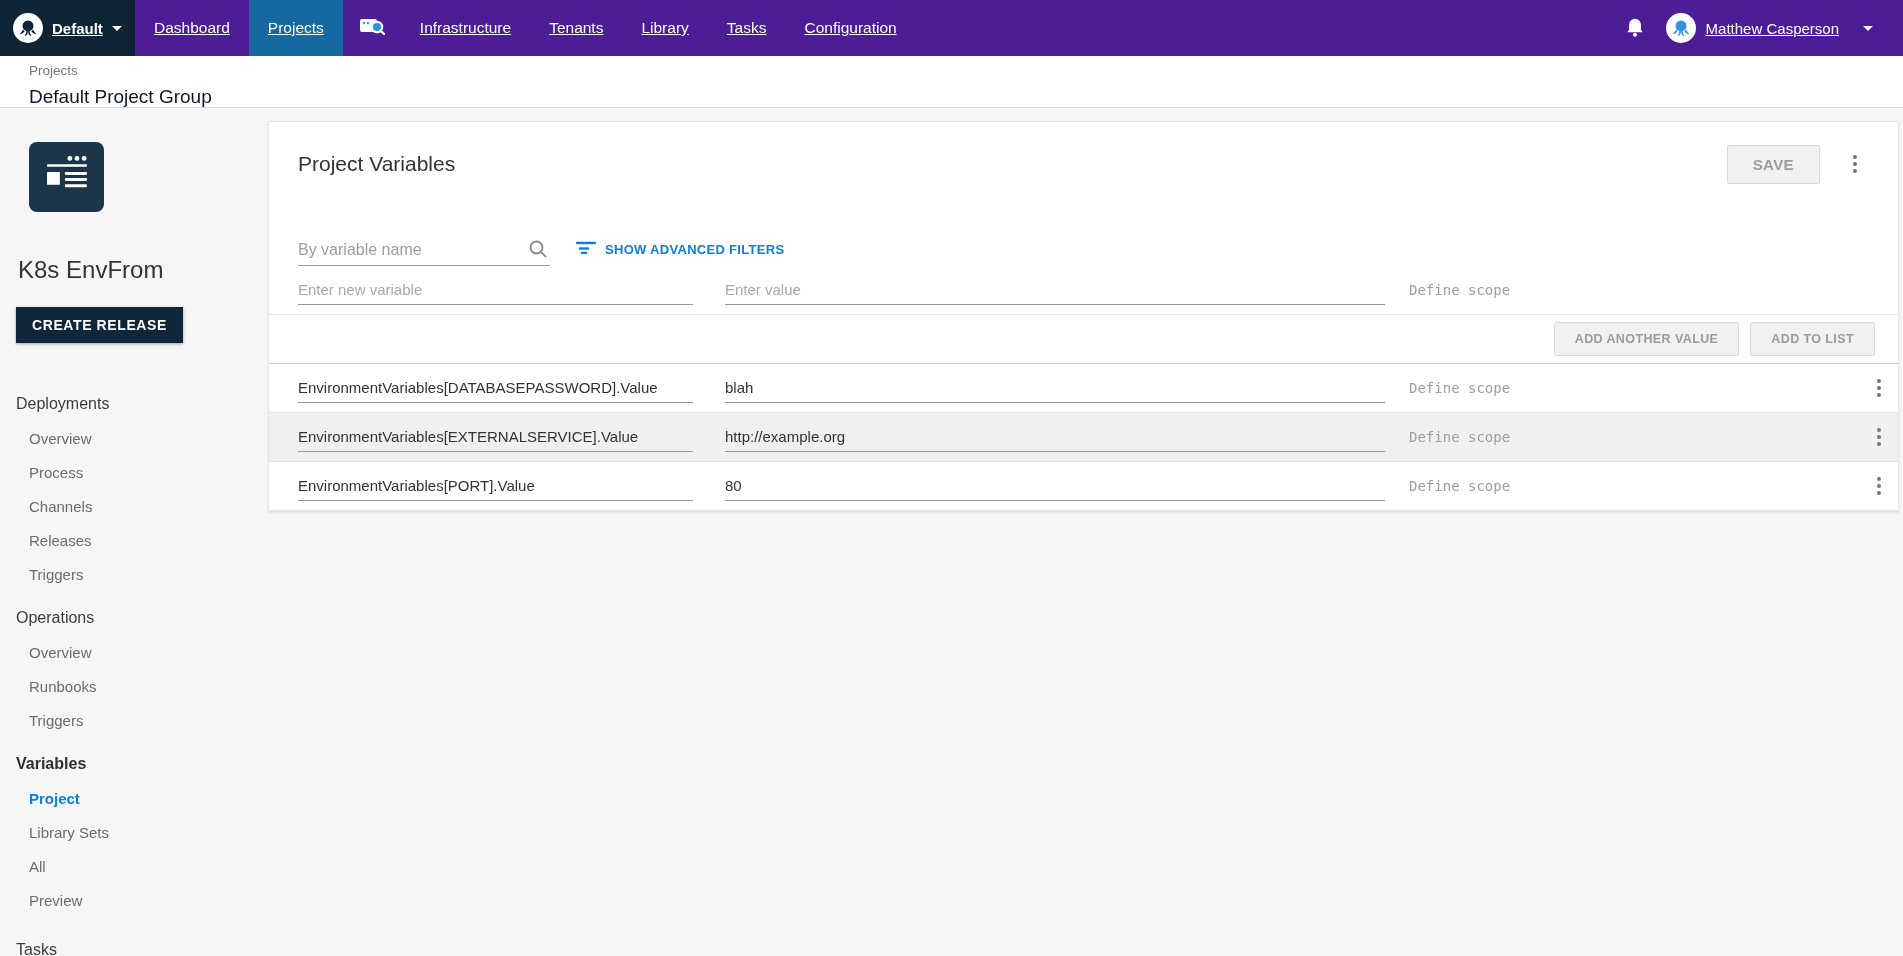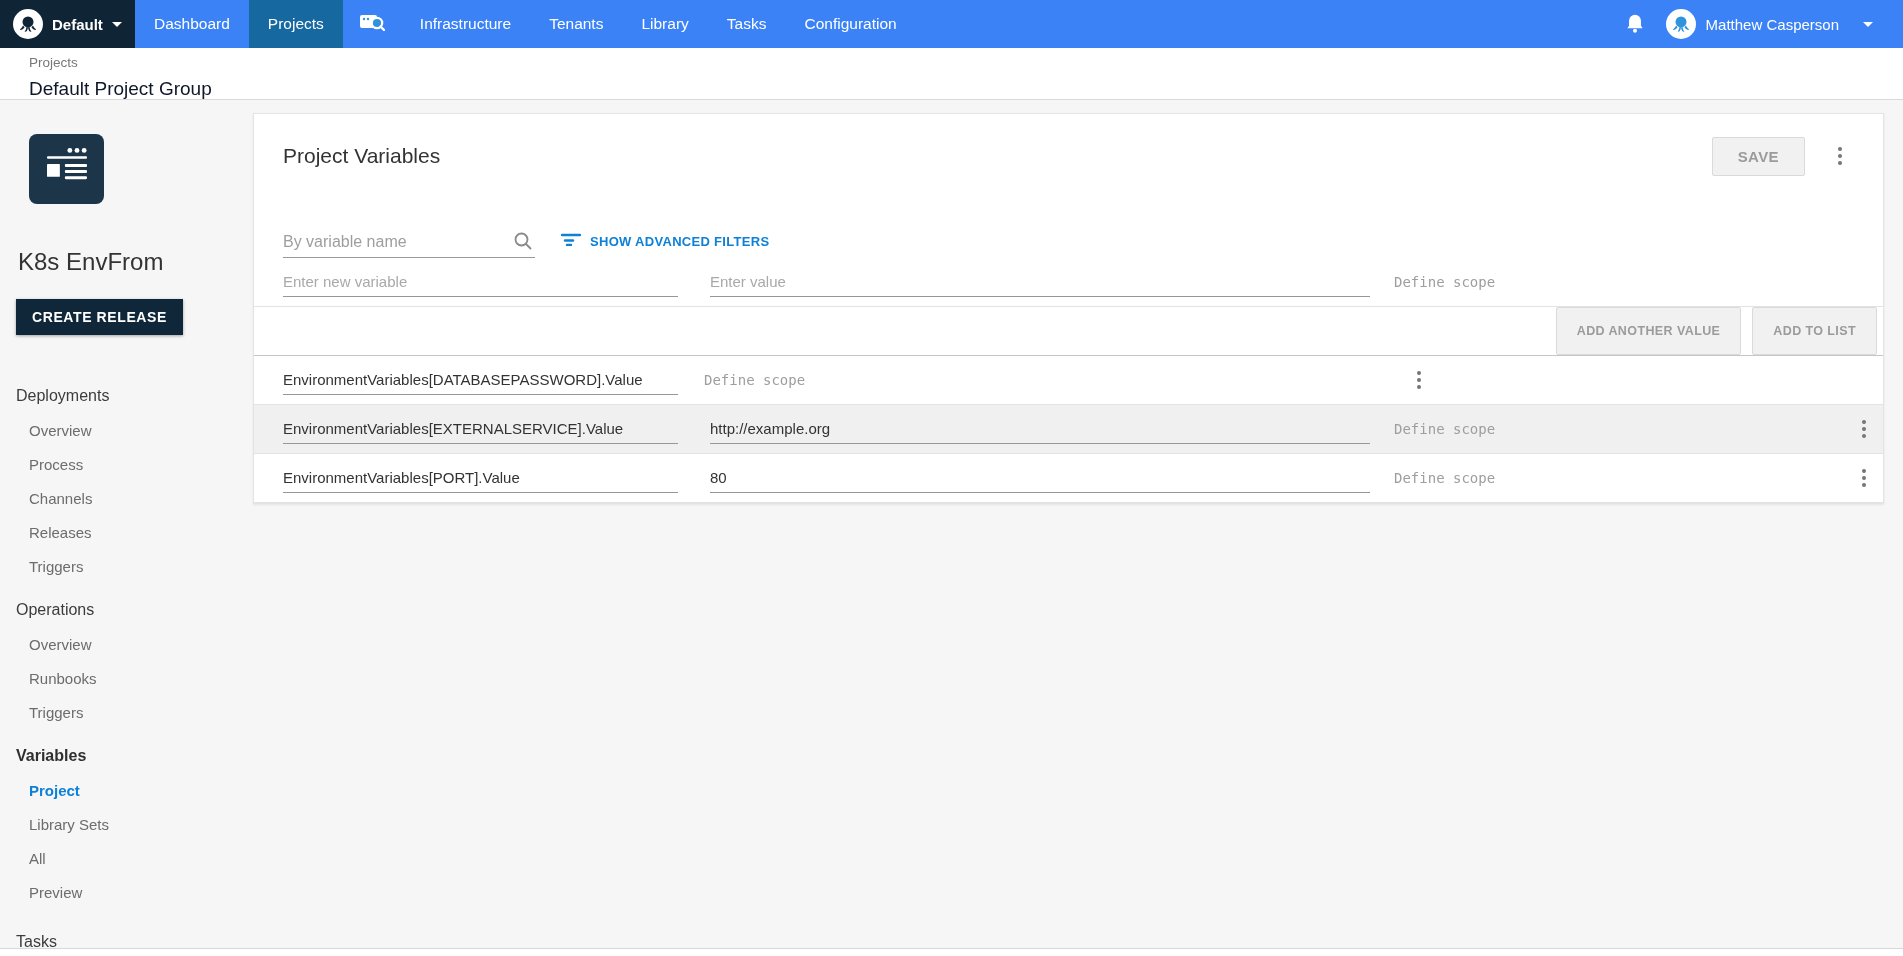--- a/index.html
+++ b/index.html
@@ -1,20 +1,20 @@
 <!DOCTYPE html>
 <html><head>
 <meta charset="utf-8">
 <style>
   * { margin:0; padding:0; box-sizing:border-box; }
   html,body { width:1903px; height:956px; }
   body { font-family:"Liberation Sans", sans-serif; background:#f6f6f7; overflow:hidden; }
 
   
-  .topnav { height:48px; background:#3b82f6; display:flex; align-items:stretch; color:#fff; }
+  .topnav { height:56px; background:#4c1d95; display:flex; align-items:stretch; color:#fff;text-decoration:underline; }
   .space-block { width:135px; background:#0F2535; display:flex; align-items:center; padding-left:13px; gap:9px; cursor:pointer; }
   .space-block .space-label { font-size:15px; font-weight:bold; }
   .octo { width:30px; height:30px; border-radius:50%; background:#fff; display:flex; align-items:center; justify-content:center; flex:0 0 auto; }
   .octo svg { width:22px; height:22px; }
   .caret { width:0; height:0; border-left:5px solid transparent; border-right:5px solid transparent; border-top:5px solid #fff; display:inline-block; }
   .nav-tabs { display:flex; align-items:stretch; }
   .nav-tab { display:flex; align-items:center; padding:0 19px; font-size:15.5px; cursor:pointer; }
   .nav-tab.active { background:#1668A0; }
   .nav-tab.icon-tab { padding:0 16px; }
   .nav-right { margin-left:auto; display:flex; align-items:center; gap:20px; padding-right:30px; }
@@ -36,21 +36,21 @@
   .proj-logo { width:75px; height:70px; background:#1C3548; border-radius:8px; margin-left:13px; display:flex; align-items:center; justify-content:center; }
   .proj-name { font-size:24px; color:#333; margin:44px 0 0 0; padding-left:2px; }
   .create-release { margin-top:23px; background:#10273A; color:#fff; border:none; border-radius:0; font-family:inherit; font-size:14px; font-weight:bold; letter-spacing:.6px; padding:10px 16px; cursor:pointer; box-shadow:0 1px 3px rgba(0,0,0,.35); }
   .side-nav { margin-top:52px; }
   .side-head { font-size:16px; color:#3c3c3c; margin-top:26px; margin-bottom:16px; cursor:pointer; }
   .side-head.bold { font-weight:bold; color:#2f2f2f; }
   .side-item { font-size:15px; color:#6c6c6c; padding-left:13px; margin:17px 0; cursor:pointer; }
   .side-item.active { color:#0D80D8; font-weight:bold; }
 
   
-  .card { position:absolute; left:253px; top:13px; width:1631px; background:#fff; border:1px solid #e4e4e4; box-shadow:0 1px 2px rgba(0,0,0,.08); padding-top:24px; }
+  .card { position:absolute; left:268px; top:13px; width:1631px; background:#fff; border:1px solid #e4e4e4; box-shadow:0 1px 2px rgba(0,0,0,.08); padding-top:24px; }
   .card-head { display:flex; align-items:center; height:36px; padding:0 34px 0 29px; }
   .card-title { font-size:21px; color:#333; flex:1; }
   .btn-flat { background:#F1F1F1; border:1px solid #DADADA; border-radius:2px; color:#9B9B9B; font-family:inherit; font-size:15px; font-weight:bold; letter-spacing:.4px; padding:10px 25px; cursor:pointer; }
   .kebab { width:18px; height:24px; display:flex; flex-direction:column; align-items:center; justify-content:center; gap:3px; cursor:pointer; margin-left:26px; }
   .kebab i { width:4px; height:4px; border-radius:50%; background:#757575; }
 
   .filter-row { margin-top:50px; height:34px; display:flex; align-items:flex-end; padding-left:29px; gap:26px; }
   .search-field { position:relative; width:252px; }
   .search-field input { width:100%; border:none; border-bottom:1px solid #999; font-family:inherit; font-size:16px; color:#333; padding:4px 28px 6px 0; outline:none; background:transparent; }
   .search-field input::placeholder { color:#9e9e9e; }
@@ -66,21 +66,21 @@
 
   .row { height:49px; border-bottom:1px solid #e3e3e3; }
   .row input { border:none; border-bottom:1px solid #979797; background:transparent; font-family:inherit; font-size:15px; color:#333; padding:5px 0 6px 0; outline:none; }
   .row input::placeholder { color:#a9a9a9; }
   .name-in { margin-left:29px; width:395px; }
   .val-in  { margin-left:16px; width:660px; }
   .scope-txt { font-family:"DejaVu Sans Mono", monospace; font-size:14px; color:#9e9e9e; padding-left:10px; cursor:pointer; }
   .row.hl { background:#F0F0F0; }
   .row:last-child { border-bottom:1px solid #e3e3e3; }
 
-  .btn-row { height:49px; border-bottom:1px solid #c6c6c6; display:flex; justify-content:flex-end; gap:11px; padding-right:6px; }
+  .btn-row { height:49px; border-bottom:1px solid #c6c6c6; display:flex; align-items:center; justify-content:flex-end; gap:11px; padding-right:23px; }
   .btn-row .btn-flat { padding:9px 20px; font-size:12.5px; }
 </style>
 </head>
 <body>
 
 <div class="topnav">
   <div class="space-block">
     <span class="octo">
       <svg viewBox="0 0 32 32" fill="#0F2535">
           <circle cx="16" cy="13" r="8"></circle>
@@ -219,20 +219,21 @@
       <div></div>
     </div>
 
     <div class="btn-row">
       <button class="btn-flat">ADD ANOTHER VALUE</button>
       <button class="btn-flat">ADD TO LIST</button>
     </div>
 
     <div class="vgrid row">
       <input class="name-in" type="text" value="EnvironmentVariables[DATABASEPASSWORD].Value" style="">
+      <input class="val-in" type="text" value="blah" style="">
       <div class="scope-txt">Define scope</div>
       <div class="kebab">
           <i></i>
           <i></i>
           <i></i>
         </div>
     </div>
 
     <div class="vgrid row hl">
       <input class="name-in" type="text" value="EnvironmentVariables[EXTERNALSERVICE].Value" style="">

